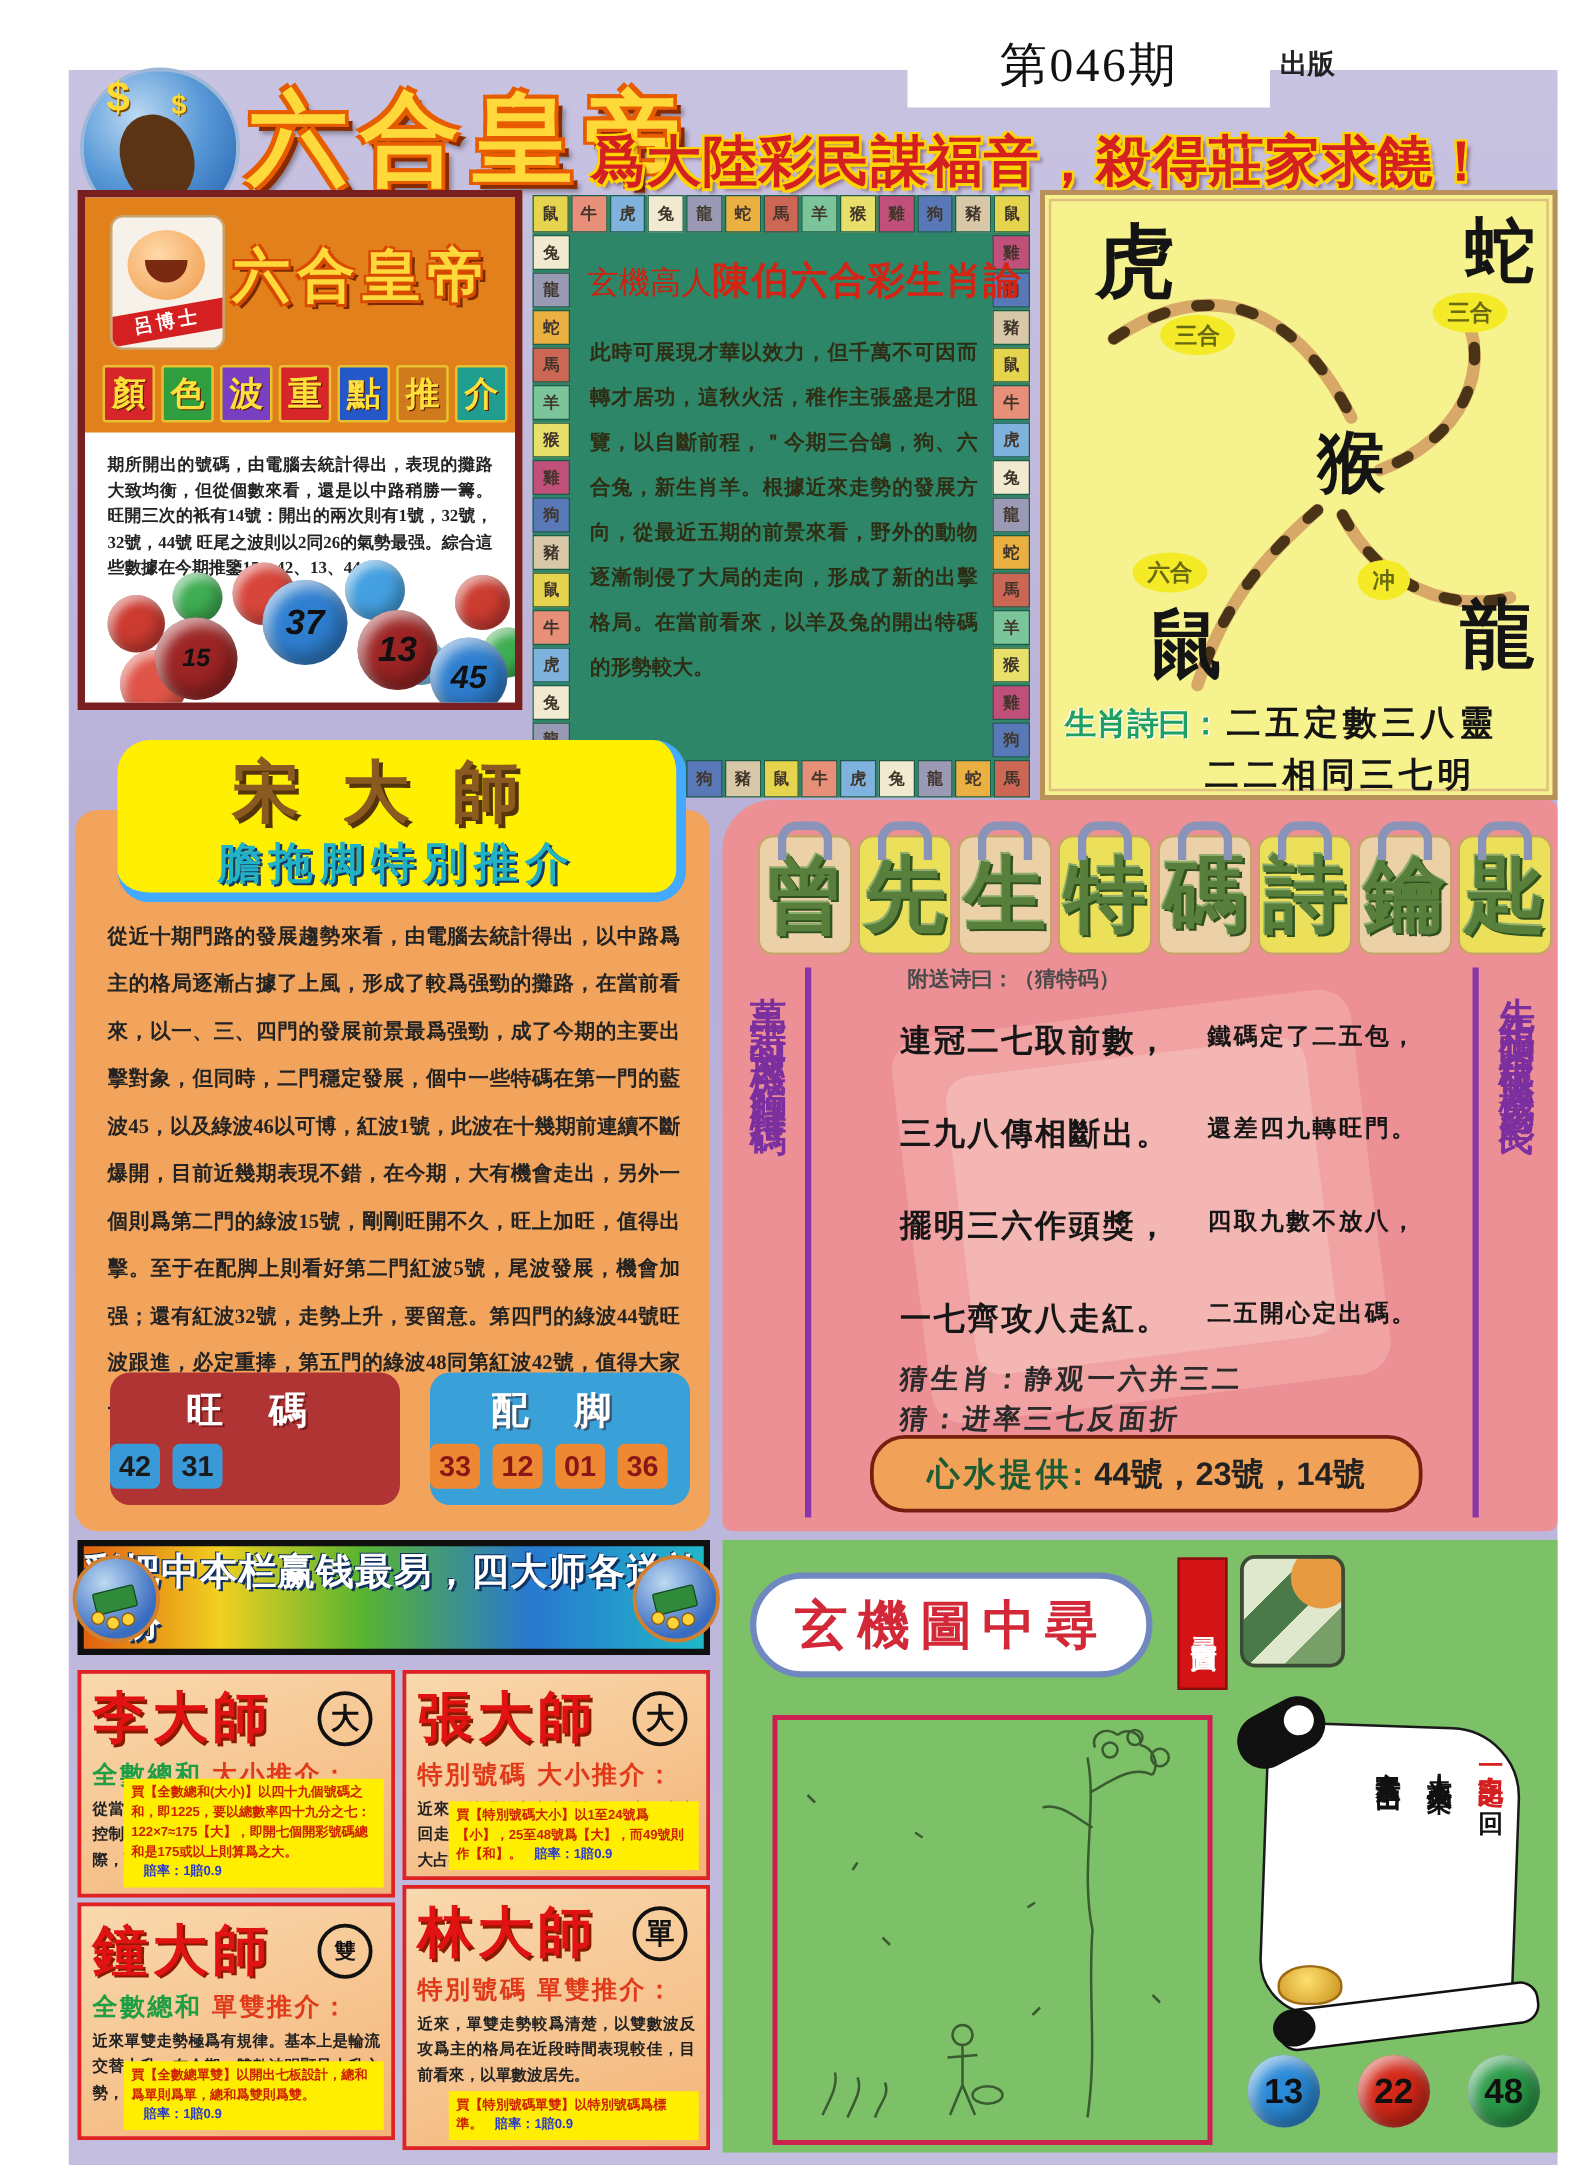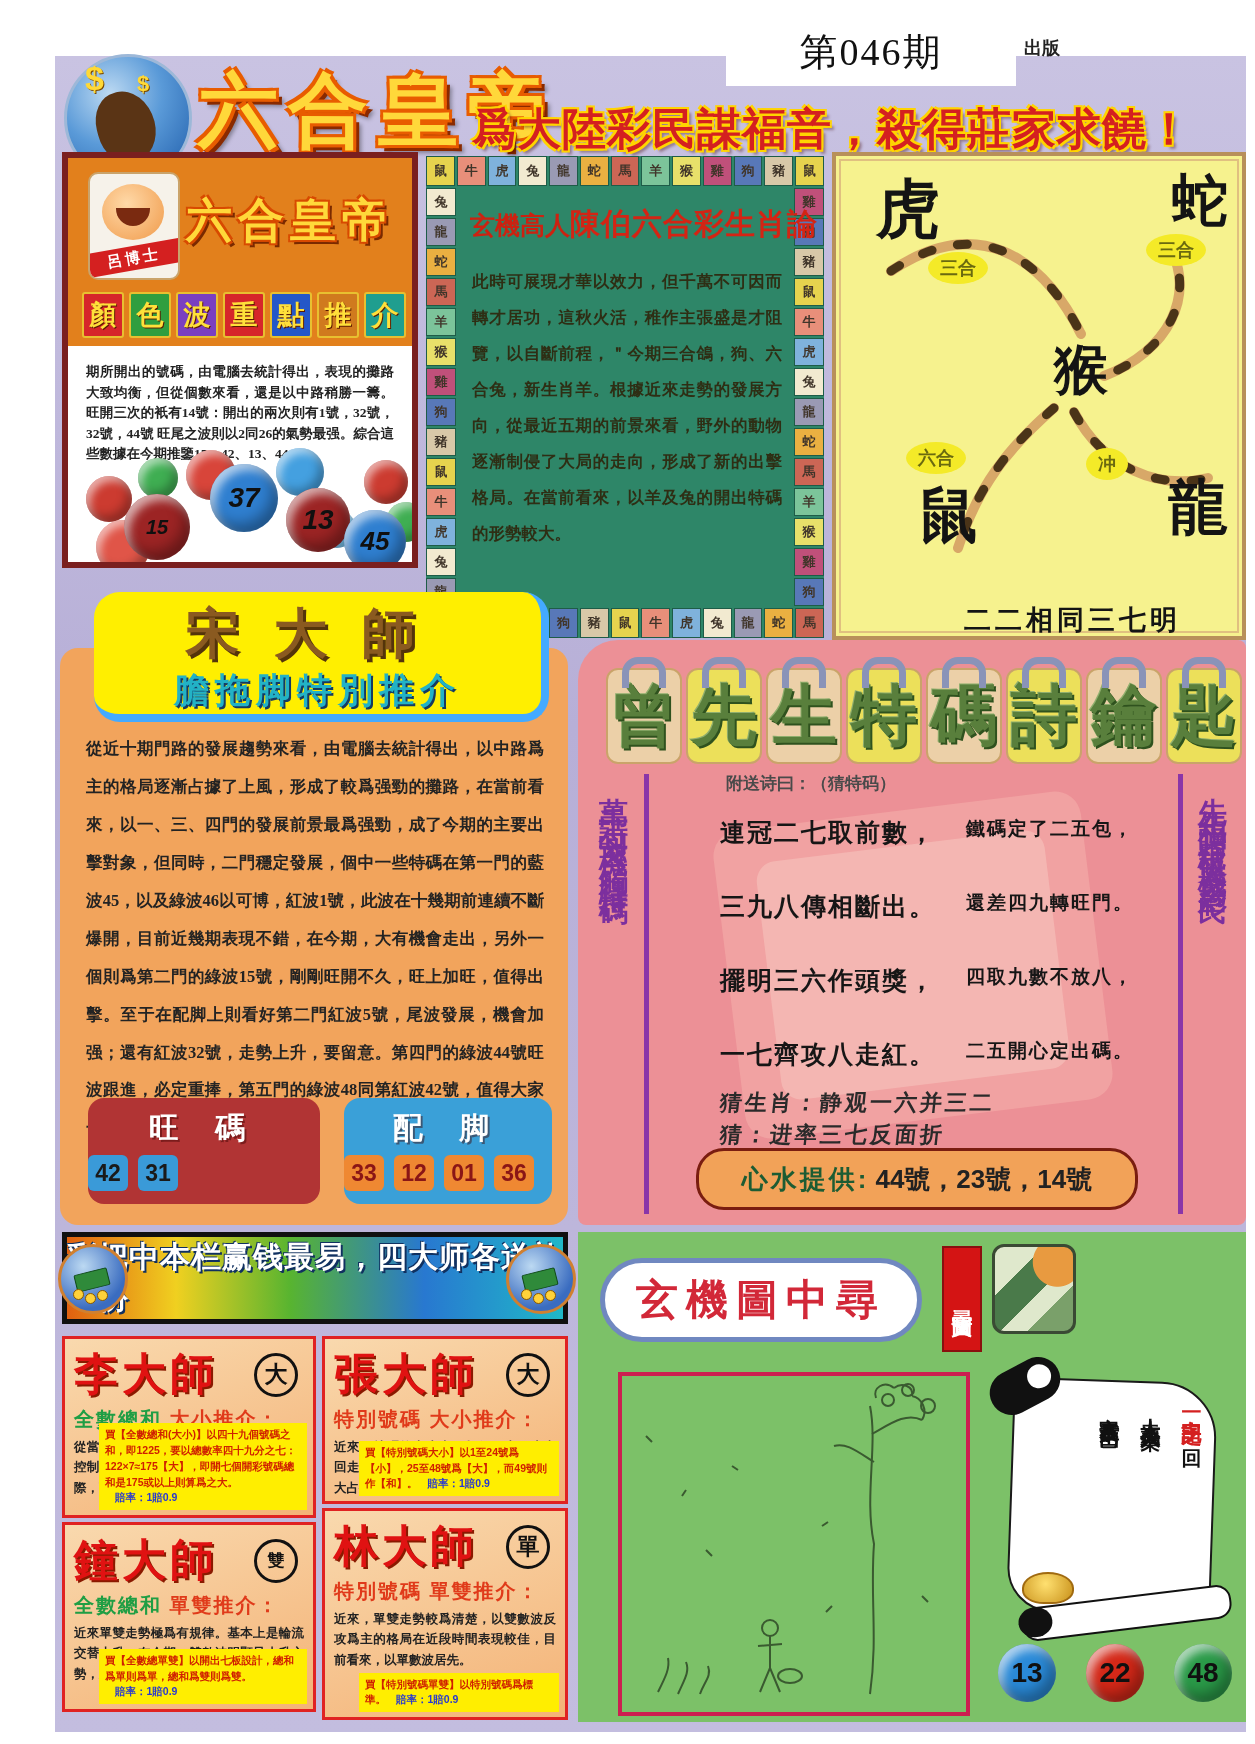--- a/index.html
+++ b/index.html
@@ -9,21 +9,21 @@
   .serif{font-family:"Liberation Serif","DejaVu Serif",serif;}
 
   
   .lav-bg{left:55px;top:56px;width:1191px;height:1676px;
           background:linear-gradient(180deg,#c9c3e2 0%,#b7afd7 40%,#c3bddf 100%);}
 
   
   .issue-box{left:726px;top:18px;width:290px;height:68px;background:#ffffff;
              display:flex;align-items:center;justify-content:center;
              font-size:38px;color:#111;letter-spacing:2px;}
-  .publisher{left:1024px;top:36px;font-size:18px;font-weight:bold;color:#222;}
+  .publisher{left:1024px;top:36px;font-size:22px;font-weight:bold;color:#222;}
   .mascot{left:64px;top:54px;width:122px;height:122px;border-radius:50%;
           background:radial-gradient(circle at 35% 30%,#bcd9f2 0%,#5a9ad8 45%,#1c5aa8 100%);
           border:3px solid #9db8d8;}
   .mascot .blob{position:absolute;left:30px;top:34px;width:58px;height:72px;border-radius:46% 54% 50% 50%;
           background:#5a3415;transform:rotate(-14deg);}
   .mascot .dollar{position:absolute;font-weight:bold;color:#ffd936;text-shadow:1px 1px 0 #7a4a00;}
   .mascot .d1{left:18px;top:2px;font-size:34px;}
   .mascot .d2{left:70px;top:14px;font-size:22px;}
   .main-title{left:198px;top:58px;font-size:80px;font-weight:bold;letter-spacing:10px;color:#ffd83a;
       text-shadow:-3px -3px 0 #e85c00,3px -3px 0 #e85c00,-3px 3px 0 #e85c00,3px 3px 0 #e85c00,
@@ -57,21 +57,21 @@
   .deco{border-radius:50%;box-shadow:inset -5px -6px 10px rgba(0,0,0,.3),inset 4px 5px 8px rgba(255,255,255,.6);}
 
   
   .panelB{left:426px;top:156px;width:398px;height:482px;background:#2e8668;box-sizing:border-box;overflow:hidden;}
   .zrow{position:absolute;display:flex;gap:2px;}
   .zcol{position:absolute;display:flex;flex-direction:column;gap:2px;}
   .ztile{flex:1;display:flex;align-items:center;justify-content:center;font-size:13px;color:#40352a;
          font-weight:bold;border:1px solid #1e5c48;box-sizing:border-box;overflow:hidden;}
   .zrow .ztile{width:30px;} .zcol .ztile{height:30px;width:30px;}
   .panelB-title{position:absolute;left:44px;top:48px;white-space:nowrap;}
-  .panelB-title .t1{font-size:25px;font-weight:bold;color:#cc2211;}
+  .panelB-title .t1{font-size:25px;font-weight:normal;color:#cc2211;}
   .panelB-title .t2{font-size:30px;font-weight:bold;color:#d42414;letter-spacing:1px;}
   .panelB-body{position:absolute;left:46px;top:108px;width:310px;font-size:16.5px;line-height:2.18;
          font-weight:bold;color:#2e2e14;text-align:justify;}
 
   
   .panelC{left:832px;top:152px;width:414px;height:488px;background:#f6f28e;
           border:4px solid #b8905a;box-sizing:border-box;overflow:hidden;}
   .panelC .inner{position:absolute;inset:3px;border:2px solid #e0c080;}
   .zchar-big{position:absolute;font-weight:bold;color:#141414;}
   .oval{position:absolute;background:#f4ea28;border-radius:50%;padding:4px 12px;
@@ -329,20 +329,24 @@
     </svg>
     <div class="zchar-big serif" style="left:40px;top:10px;font-size:64px;">虎</div>
     <div class="zchar-big serif" style="left:336px;top:8px;font-size:56px;">蛇</div>
     <div class="zchar-big serif" style="left:82px;top:320px;font-size:60px;">鼠</div>
     <div class="zchar-big serif" style="left:332px;top:312px;font-size:60px;">龍</div>
     <div class="zchar-big serif" style="left:218px;top:178px;font-size:54px;">猴</div>
     <div class="oval" style="left:92px;top:96px;">三合</div>
     <div class="oval" style="left:310px;top:78px;">三合</div>
     <div class="oval" style="left:70px;top:286px;">六合</div>
     <div class="oval" style="left:250px;top:292px;">冲</div>
+    <div class="abs" style="left:16px;top:404px;white-space:nowrap;">
+      <span class="poem-label">生肖詩曰：</span>
+      <span class="poem-line serif">二五定數三八靈</span>
+    </div>
     <div class="abs poem-line serif" style="left:128px;top:446px;">二二相同三七明</div>
   </div>
 
   <div class="abs songTitle">
     <div class="l1 serif">宋大師</div>
     <div class="l2">膽拖脚特別推介</div>
   </div>
   <div class="abs songPanel">
     <div class="songBody serif">從近十期門路的發展趨勢來看，由電腦去統計得出，以中路爲主的格局逐漸占據了上風，形成了較爲强勁的攤路，在當前看來，以一、三、四門的發展前景最爲强勁，成了今期的主要出擊對象，但同時，二門穩定發展，個中一些特碼在第一門的藍波45，以及綠波46以可博，紅波1號，此波在十幾期前連續不斷爆開，目前近幾期表現不錯，在今期，大有機會走出，另外一個則爲第二門的綠波15號，剛剛旺開不久，旺上加旺，值得出擊。至于在配脚上則看好第二門紅波5號，尾波發展，機會加强；還有紅波32號，走勢上升，要留意。第四門的綠波44號旺波跟進，必定重捧，第五門的綠波48同第紅波42號，值得大家一試。</div>
     <div class="wangBox">

